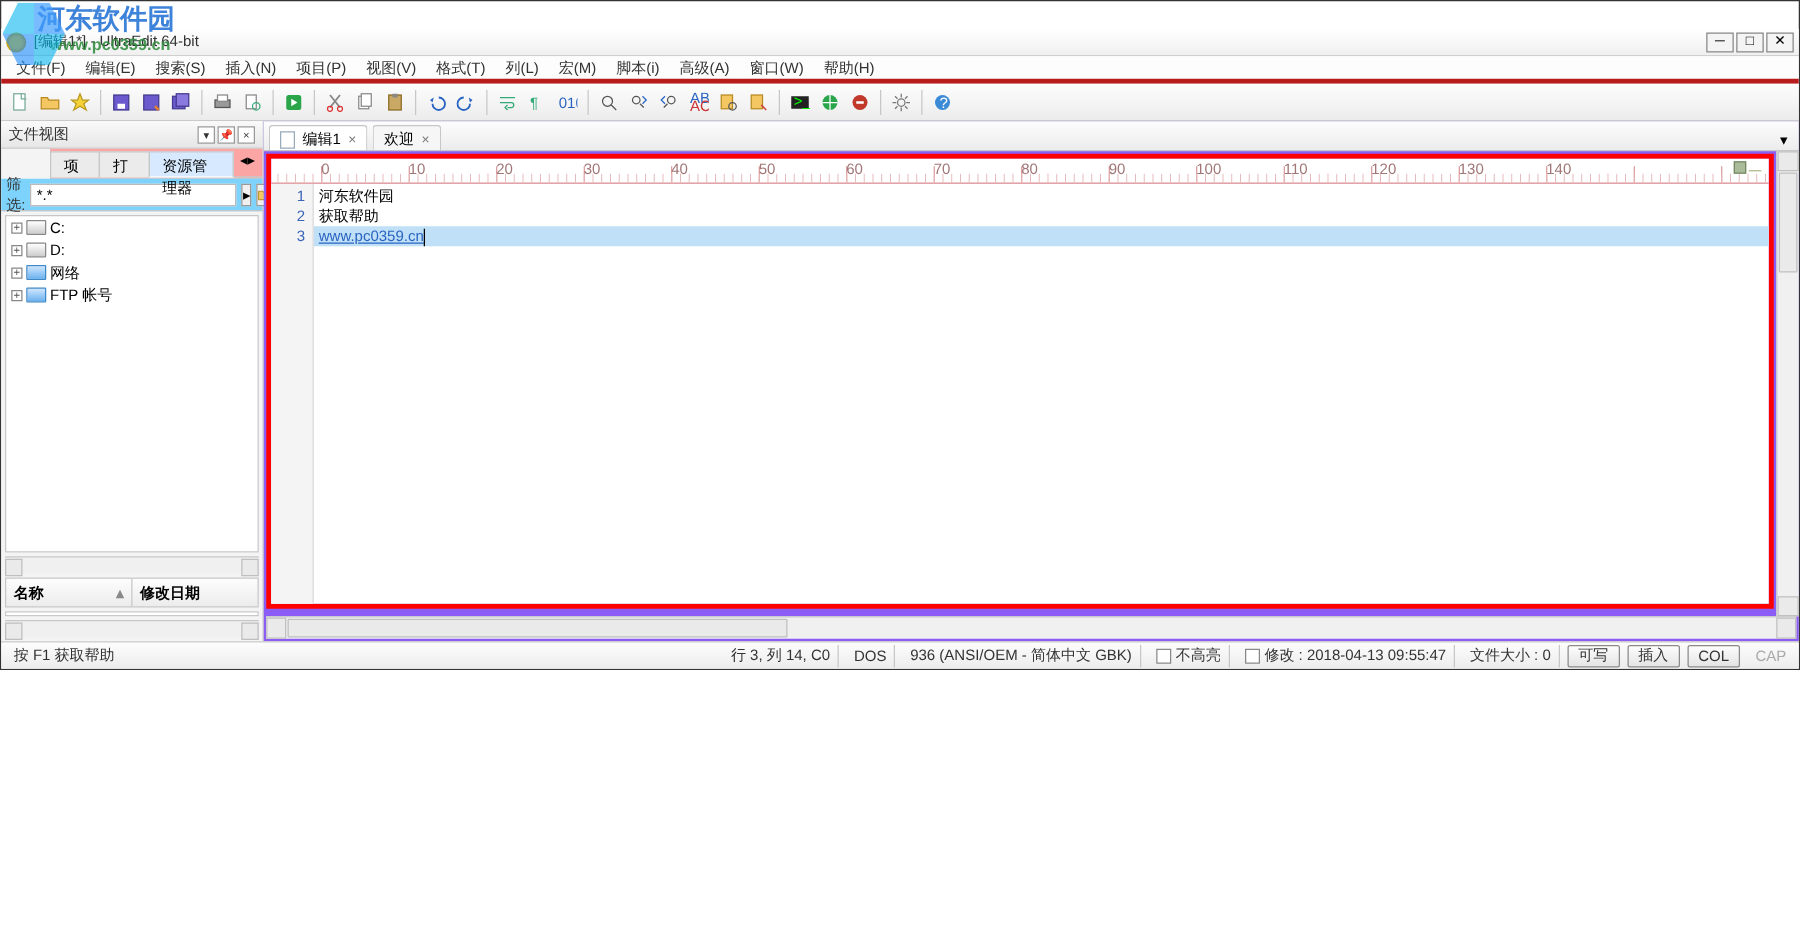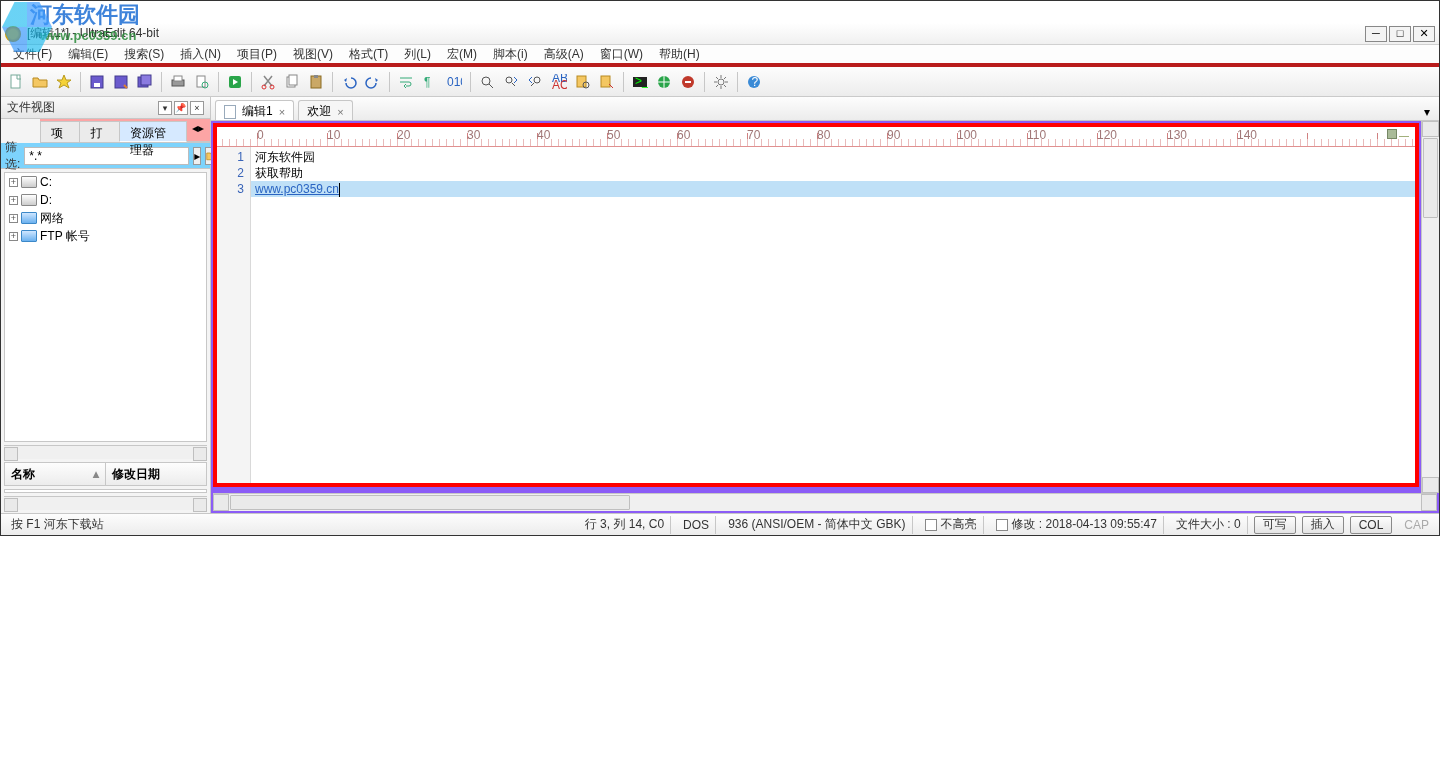--- a/index.html
+++ b/index.html
@@ -445,21 +445,21 @@
       </div>
       <div class="hscroll">
         <div class="btn l"></div>
           <div class="thumb"></div>
           <div class="btn r"></div>
       </div>
     </div>
   </div>
 
   <div class="status">
-    <div class="cell noborder">按 F1 河东下载站</div>
+    <div class="cell noborder">按 F1 获取帮助</div>
     <div class="fill"></div>
     <div class="cell">行 3, 列 14, C0</div>
     <div class="cell">DOS</div>
     <div class="cell">936  (ANSI/OEM - 简体中文 GBK)</div>
     <div class="cell">
         <span class="chk"></span>
         <span>不高亮</span>
       </div>
     <div class="cell">
         <span class="chk"></span>

